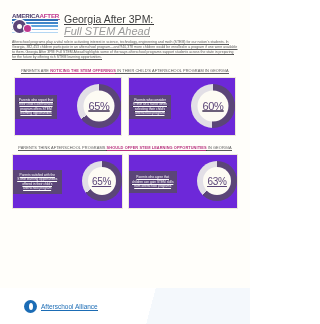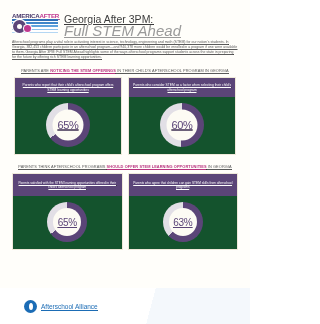--- a/index.html
+++ b/index.html
@@ -77,21 +77,21 @@
     box-shadow: 0 0 0 1px #ffffff;
   }
   .title-block { padding-top: 1px; }
   .title-main {
     font-size: 10.5px;
     color: #3d3d3d;
     line-height: 12px;
     font-weight: normal;
   }
   .title-sub {
-    font-size: 15px;
+    font-size: 11px;
     color: #9a9a9a;
     font-style: italic;
     line-height: 12px;
   }
 
   
   .intro {
     padding: 3px 12px 0 12px;
     font-size: 3.5px;
     line-height: 5.1px;
@@ -117,26 +117,27 @@
   .cards {
     display: flex;
     justify-content: center;
     gap: 6px;
     margin-top: 4px;
     padding: 0 14px;
   }
   .cards.three { gap: 5px; padding: 0 12px; }
 
   .card {
-    background: #14532d;
+    background: #6d28d9;
     border: 0.6px solid #efe9da;
     display: flex;
-    flex-direction: column;
+    flex-direction: row;
     align-items: center;
     flex: 1 1 0;
+    gap: 20px;
   }
   .card-head {
     background: #5b4578;
     color: #ffffff;
     width: 100%;
     font-size: 3.3px;
     line-height: 4.4px;
     text-align: center;
     padding: 3.5px 3px;
     min-height: 19px;

